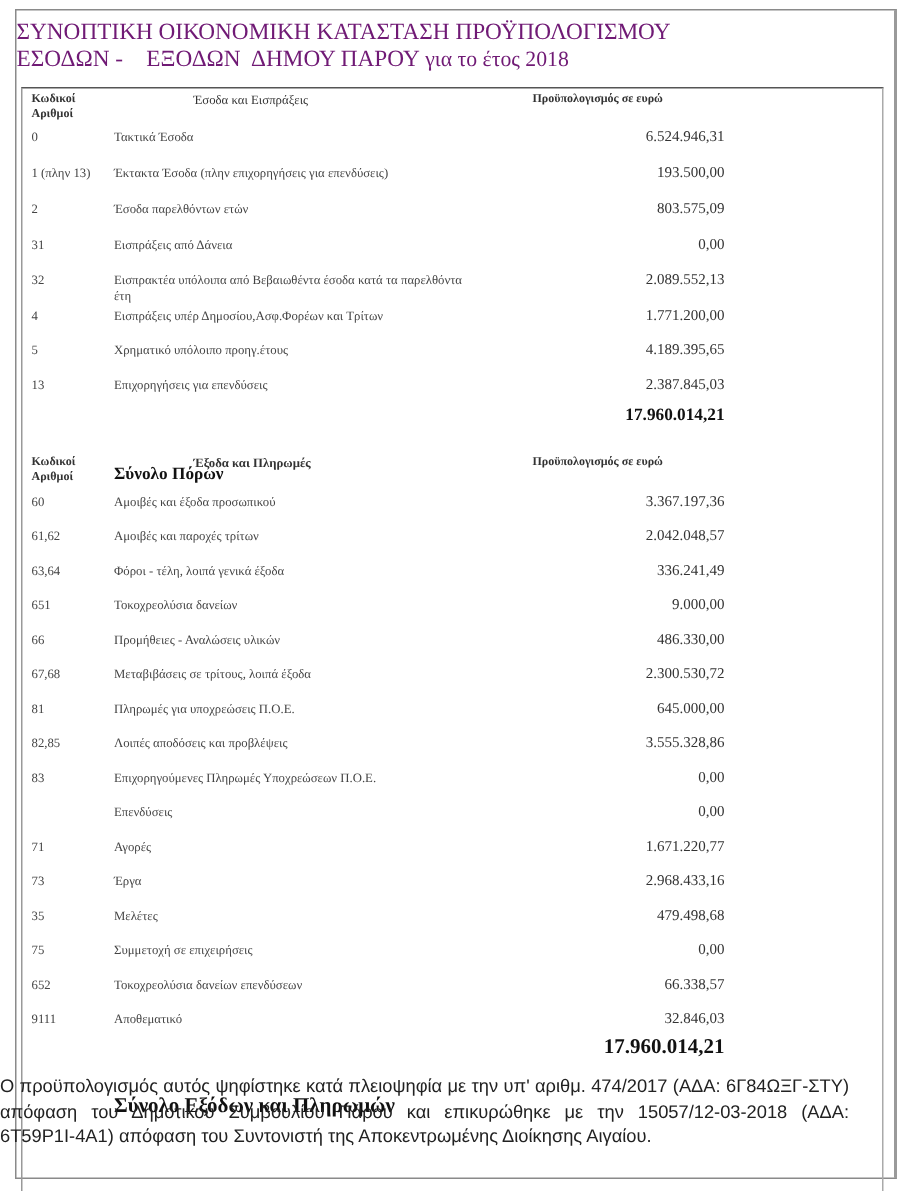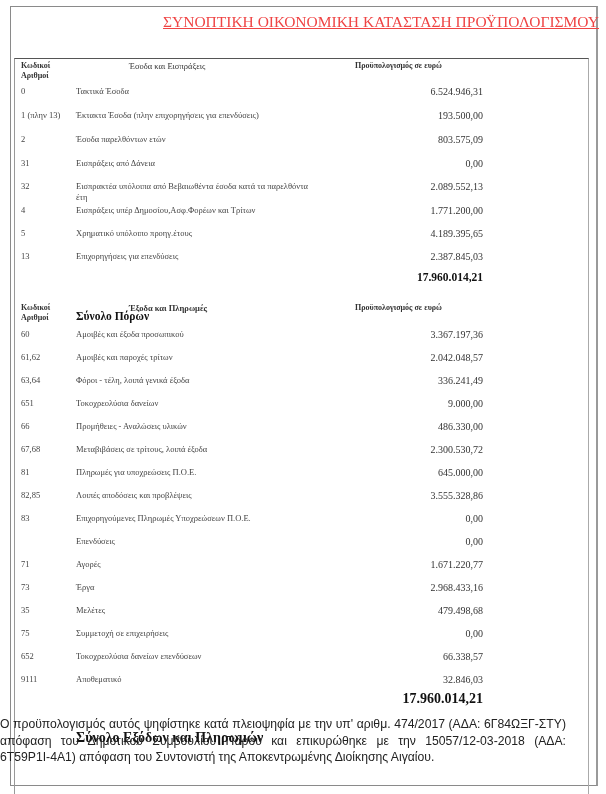--- a/index.html
+++ b/index.html
@@ -1,18 +1,18 @@
 <!DOCTYPE html>
 <html><head>
   <meta charset="utf-8">
   <style>
     html, body { margin: 0; padding: 0; background: #ffffff; }
     body { width: 606px; height: 794px; position: relative; overflow: hidden; font-family: "Liberation Serif", serif; color: #1a1a1a; }
     .outer { position: absolute; left: 10px; top: 6px; width: 588px; height: 780px; border: 1px solid #8a8a8a; border-right: 2px solid #9a9a9a; box-sizing: border-box; }
-    .title { position: absolute; left: 0; top: 6px; width: 588px; text-align: right; font-size: 15.5px; line-height: 18px; font-weight: normal; color: #ef4444; text-decoration: underline; }
+    .title { position: absolute; left: 0; top: 6px; width: 588px; text-align: left; font-size: 15.5px; line-height: 18px; font-weight: normal; color: #701a75; }
     .title .yr { font-size: 14.5px; }
     .inner { position: absolute; left: 14px; top: 58px; width: 575px; height: 775px; border-top: 1px solid #555; border-left: 1px solid #999; border-right: 1px solid #aaa; border-bottom: 2px solid #222; box-sizing: border-box; }
     .row { position: absolute; left: 0; width: 560px; font-size: 8.5px; color: #444; }
     .row .code { position: absolute; left: 6px; }
     .row .desc { position: absolute; left: 61px; width: 290px; line-height: 11px; }
     .row .amt { position: absolute; left: 356px; width: 112px; text-align: right; font-size: 10px; color: #333; }
     .hdr { position: absolute; left: 0; width: 560px; font-size: 8px; font-weight: bold; color: #333; }
     .hdr .code { position: absolute; left: 6px; width: 50px; line-height: 10px; }
     .hdr .desc { position: absolute; left: 114px; width: 260px; text-align: left; font-weight: normal; font-size: 8.5px; }
     .hdr .desc.b { font-weight: bold; }
@@ -21,20 +21,21 @@
     .total .desc { position: absolute; left: 61px; margin-top: 39px; }
     .total .amt { position: absolute; left: 356px; width: 112px; text-align: right; }
     .footnote { position: absolute; left: 0; top: 716px; width: 566px; font-family: "Liberation Sans", sans-serif; font-size: 12.2px; line-height: 16.5px; color: #222; text-align: justify; }
   </style>
 </head>
 <body>
 
 <div class="outer">
   <div class="title">
     <div>ΣΥΝΟΠΤΙΚΗ ΟΙΚΟΝΟΜΙΚΗ ΚΑΤΑΣΤΑΣΗ ΠΡΟΫΠΟΛΟΓΙΣΜΟΥ</div>
+    <div><span style="white-space:pre;">ΕΣΟΔΩΝ -    ΕΞΟΔΩΝ  ΔΗΜΟΥ ΠΑΡΟΥ</span><span class="yr"> για το έτος 2018</span></div>
   </div>
 </div>
 
 <div class="inner">
 
   <div class="hdr" style="top:2px;">
     <div class="code">Κωδικοί Αριθμοί</div>
     <div class="desc">Έσοδα και Εισπράξεις</div>
     <div class="amt">Προϋπολογισμός σε ευρώ</div>
   </div>

